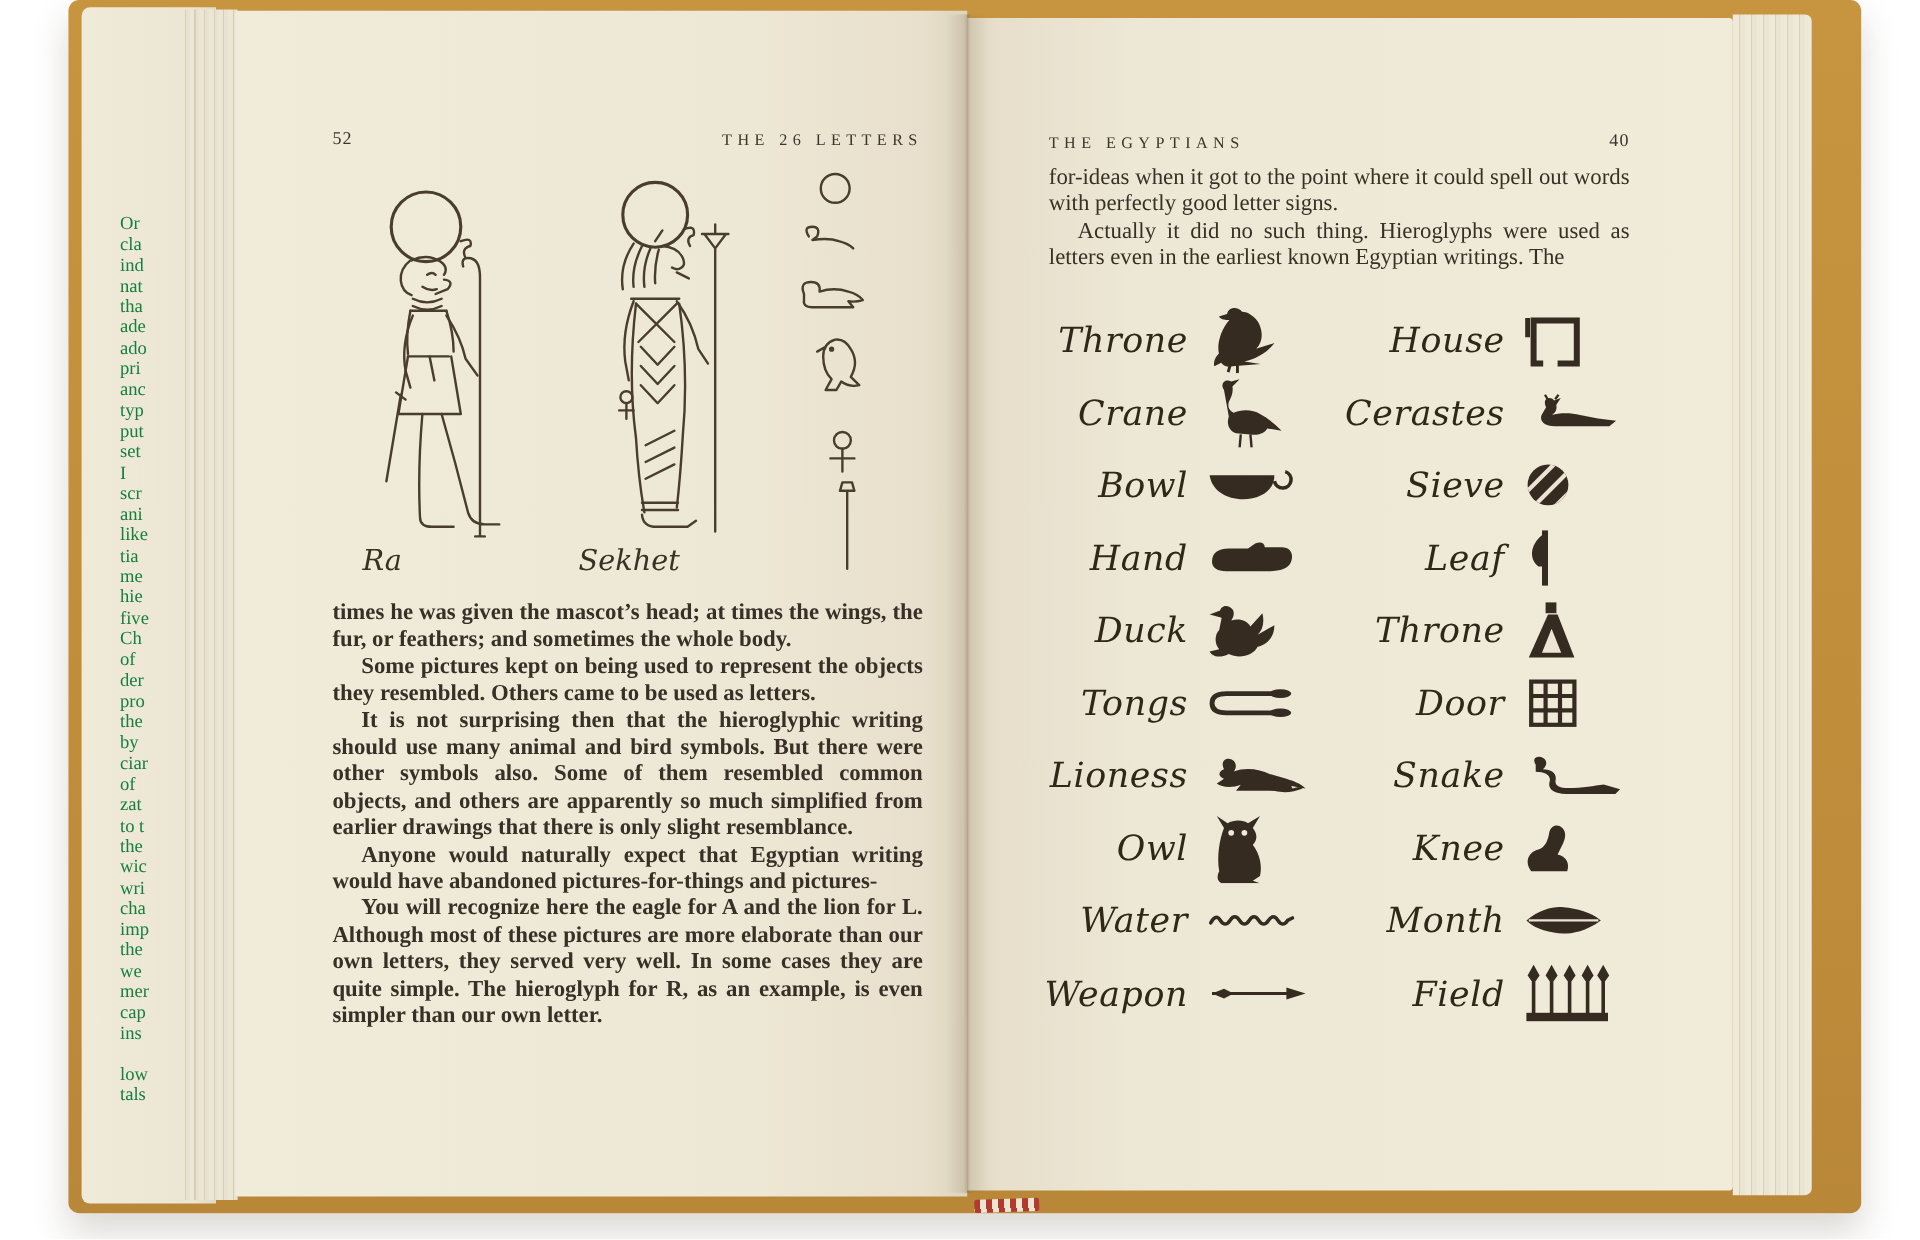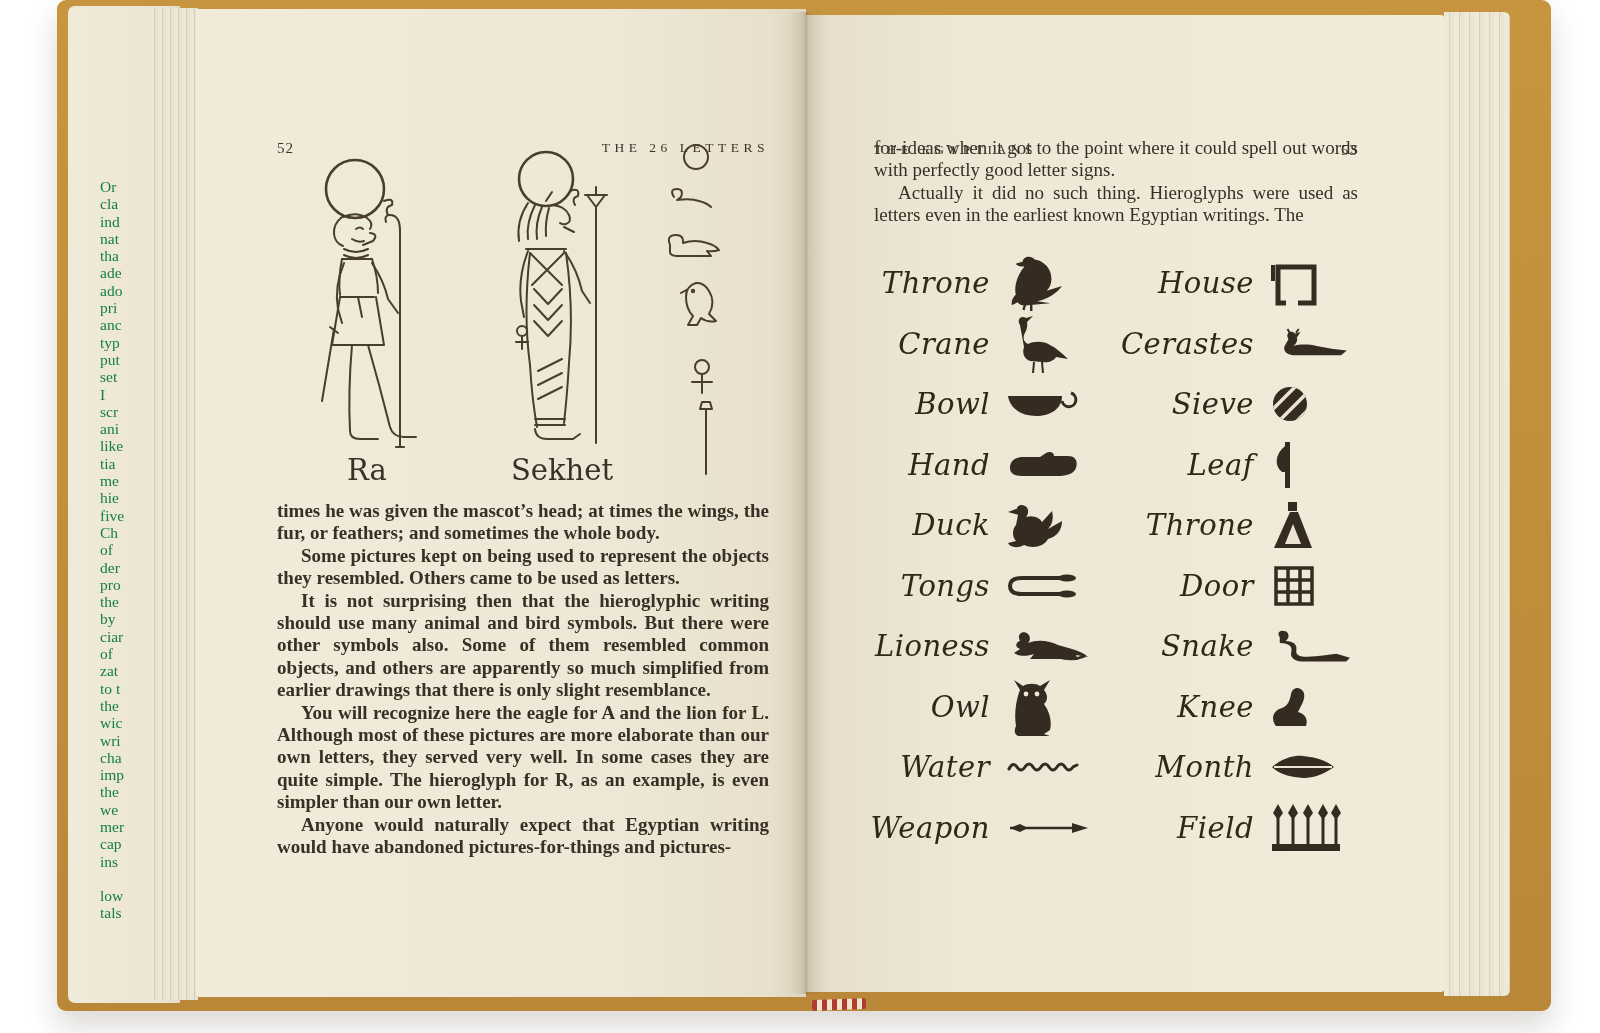--- a/index.html
+++ b/index.html
@@ -28,42 +28,42 @@
         border-radius:3px 0 0 3px;}
   .page-right{position:absolute;left:806px;top:15px;width:638px;height:977px;
         background:linear-gradient(90deg,#ddd4be 0%,#e7dfcc 4%,#ede7d5 22%,#f1ebda 100%);
         border-radius:0 3px 3px 0;}
   .gutter{position:absolute;left:788px;top:12px;width:36px;height:982px;
         background:linear-gradient(90deg,rgba(110,92,60,0) 0%,rgba(110,92,60,.14) 42%,rgba(80,66,42,.26) 50%,rgba(110,92,60,.10) 58%,rgba(110,92,60,0) 100%);}
   .headband{position:absolute;left:812px;top:999px;width:54px;height:11px;border-radius:2px;
         background:repeating-linear-gradient(90deg,#b23a2e 0 5px,#efe6d2 5px 10px);transform:rotate(-2deg);}
 
   
-  .ph{position:absolute;display:flex;justify-content:space-between;align-items:flex-start;
-      color:#3c332a;margin-top:32px;}
+  .ph{position:absolute;display:flex;justify-content:space-between;align-items:flex-end;
+      color:#3c332a;}
   .ph-left{left:81px;top:99px;width:492px;}
   .ph-right{left:68px;top:95px;width:484px;}
   .page-num{font-size:15px;letter-spacing:1px;}
   .running-head{font-size:13.5px;letter-spacing:4.5px;}
 
   
   .body-text{position:absolute;color:#383026;font-size:19px;line-height:22.4px;
       text-align:justify;}
   .body-left{left:81px;top:491px;width:492px;font-weight:bold;}
   .body-right{left:68px;top:122px;width:484px;}
   .body-text p{margin:0;}
   .body-text p.indent{text-indent:24px;}
 
   
   .fig{position:absolute;}
   .fig-ra{left:104px;top:142px;}
   .fig-sekhet{left:282px;top:136px;}
   .fig-glyphcol{left:452px;top:132px;}
-  .cap{position:absolute;top:444px;font-family:"DejaVu Serif",serif;
-       font-size:29px;color:#3a3126;text-align:center;}
+  .cap{position:absolute;top:444px;font-family:"DejaVu Serif",serif;font-style:italic;
+       font-size:24px;color:#3a3126;text-align:left;}
   .cap-ra{left:106px;width:130px;}
   .cap-sekhet{left:286px;width:160px;}
   .lineart{stroke:#493d2b;stroke-width:2;fill:none;stroke-linecap:round;stroke-linejoin:round;}
 
   
   .glyph-table{position:absolute;left:58px;top:238px;width:515px;display:grid;
        grid-template-columns:142px 112px 152px 100px;grid-auto-rows:60.5px;align-items:center;}
   .gt-word{font-family:"DejaVu Serif",serif;font-style:italic;font-size:29px;color:#2f2718;
        text-align:right;padding-right:16px;letter-spacing:.5px;white-space:nowrap;}
   .gt-glyph{display:flex;align-items:center;}
@@ -192,29 +192,29 @@
       </svg>
     </div>
 
     <span class="cap cap-ra">Ra</span>
     <span class="cap cap-sekhet">Sekhet</span>
 
     <div class="body-text body-left">
       <p>times he was given the mascot’s head; at times the wings, the fur, or feathers; and sometimes the whole body.</p>
       <p class="indent">Some pictures kept on being used to represent the objects they resembled. Others came to be used as letters.</p>
       <p class="indent">It is not surprising then that the hieroglyphic writing should use many animal and bird symbols. But there were other symbols also. Some of them resembled common objects, and others are apparently so much simplified from earlier drawings that there is only slight resemblance.</p>
+      <p class="indent">Anyone would naturally expect that Egyptian writing would have abandoned pictures-for-things and pictures-</p>
       <p class="indent">You will recognize here the eagle for A and the lion for L. Although most of these pictures are more elaborate than our own letters, they served very well. In some cases they are quite simple. The hieroglyph for R, as an example, is even simpler than our own letter.</p>
-      <p class="indent">Anyone would naturally expect that Egyptian writing would have abandoned pictures-for-things and pictures-</p>
     </div>
   </div>
 
   <div class="page-right">
     <div class="ph ph-right">
       <span class="running-head">THE EGYPTIANS</span>
-      <span class="page-num">53</span>
+      <span class="page-num">40</span>
     </div>
 
     <div class="body-text body-right">
       <p>for-ideas when it got to the point where it could spell out words with perfectly good letter signs.</p>
       <p class="indent">Actually it did no such thing. Hieroglyphs were used as letters even in the earliest known Egyptian writings. The</p>
     </div>
 
     <div class="glyph-table">
 
       <span class="gt-word">Throne</span>

